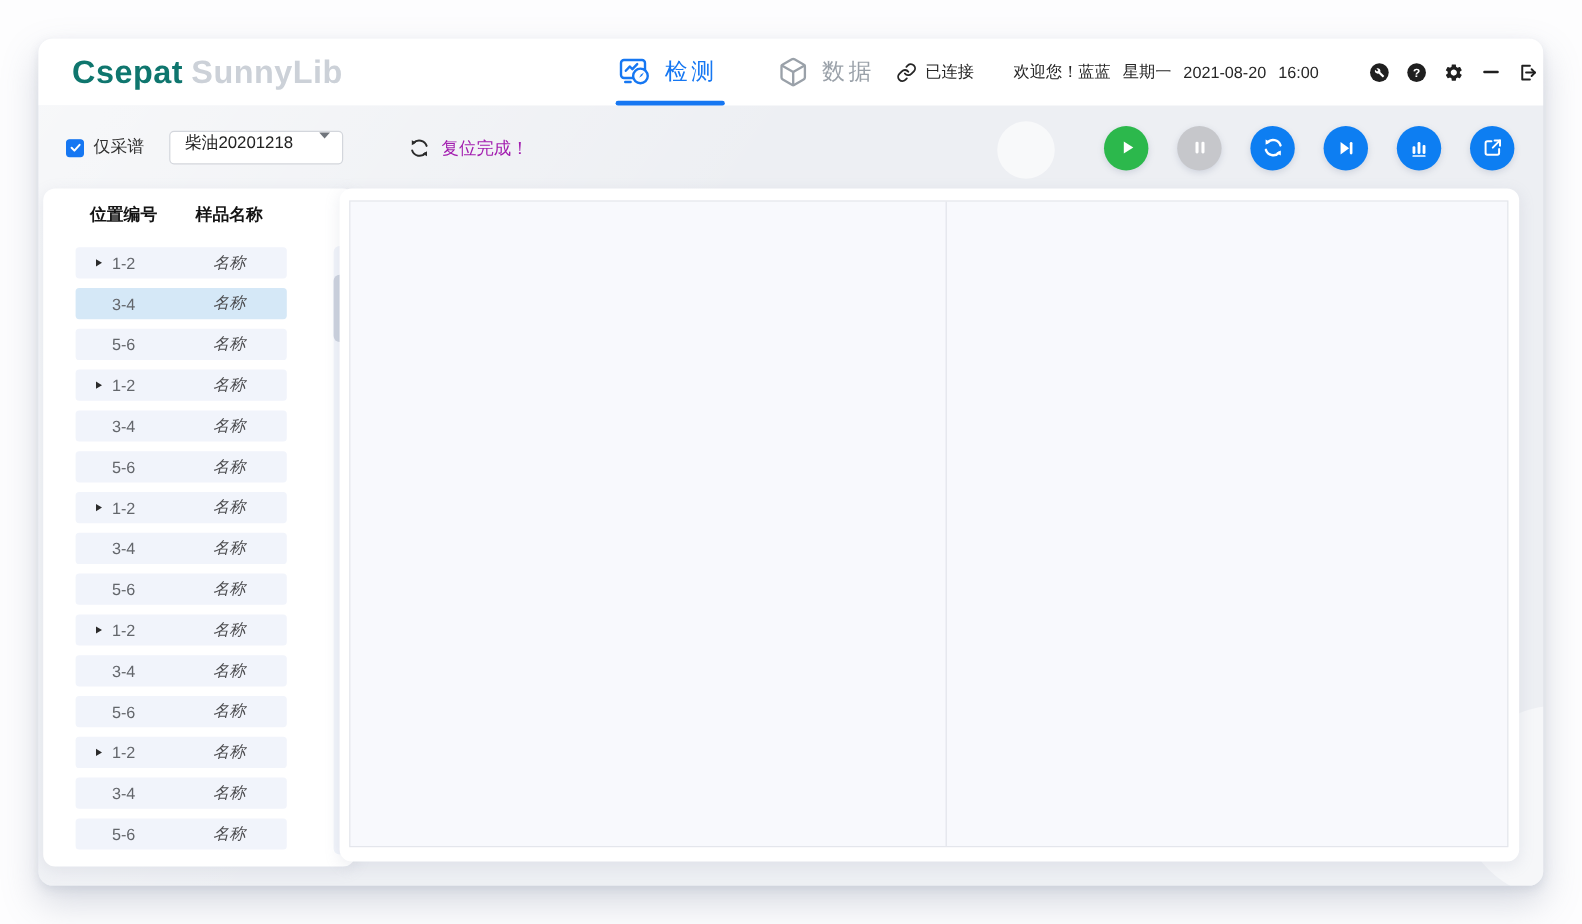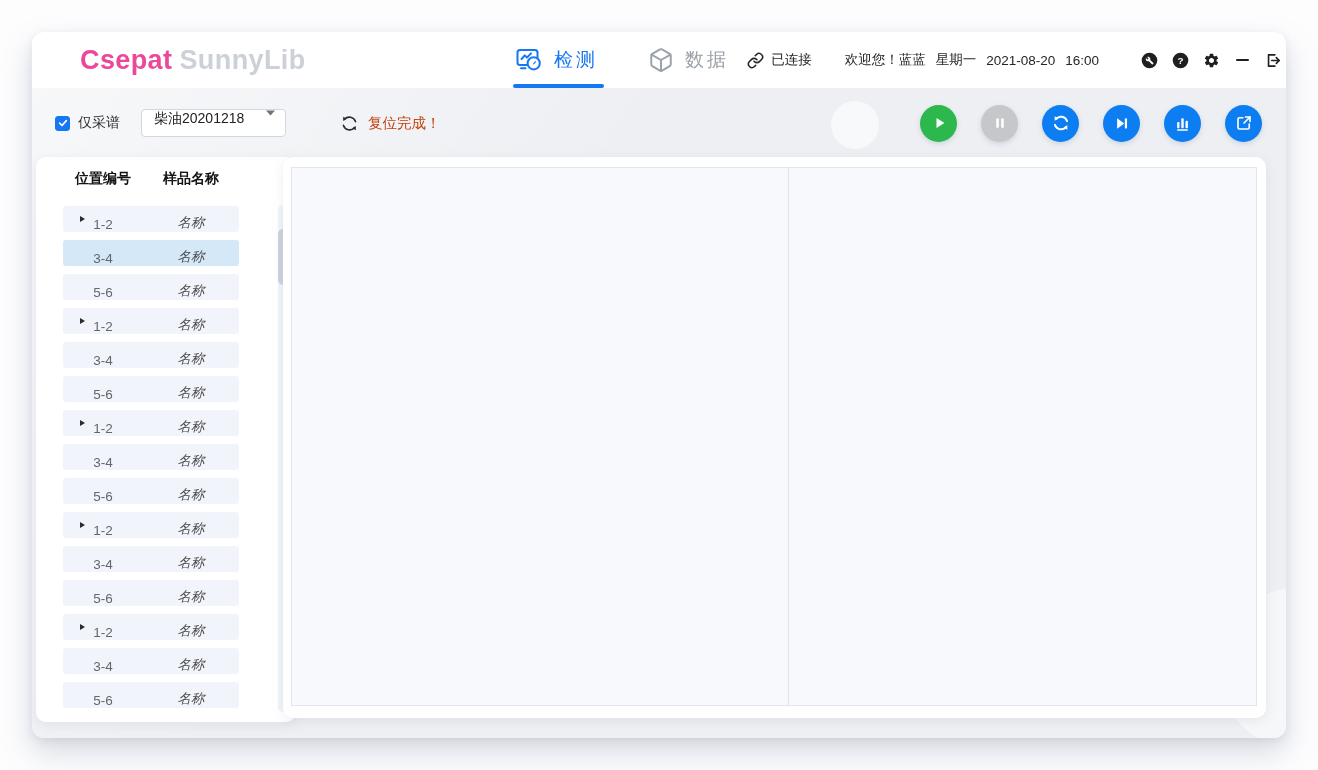--- a/index.html
+++ b/index.html
@@ -9,21 +9,21 @@
 
   .window { position:absolute; left:32px; top:32px; width:1254px; height:706px;
     border-radius:12px; background:#edeff3;
     box-shadow:0 14px 30px rgba(125,135,160,.30), 0 3px 8px rgba(125,135,160,.16); }
 
   
   .header { position:absolute; left:0; top:0; right:0; height:56px; background:#fff;
     border-radius:12px 12px 0 0; z-index:3; }
   .logo { position:absolute; left:28px; top:0; height:56px; display:flex; align-items:center;
     font-size:27px; font-weight:700; letter-spacing:.4px; }
-  .logo .brand { color:#ec4899;margin-left:20px; }
+  .logo .brand { color:#0f766e; }
   .logo .suffix { color:#ccd1d8; margin-left:7px; font-weight:600; }
 
   .tabs { position:absolute; left:483px; top:0; height:56px; display:flex; gap:50px;font-family:Liberation Mono, monospace; }
   .tab { position:relative; display:flex; align-items:center; gap:11px; cursor:pointer;
     font-size:19px; letter-spacing:3px; color:#9aa1a9; }
   .tab .underline { display:none; position:absolute; left:-2px; right:-6px; bottom:0;
     height:4px; border-radius:2px; background:#1677f2; }
   .tab.active { color:#1677f2; font-weight:500; }
   .tab.active .underline { display:block; }
 
@@ -53,38 +53,38 @@
     align-items:center; z-index:2; }
   .checkbox { width:15px; height:15px; border-radius:3px; border:1px solid #b9bfc8;
     background:#fff; display:flex; align-items:center; justify-content:center; cursor:pointer; }
   .checkbox.checked { background:#1677f2; border-color:#1677f2; }
   .cb-label { margin-left:8px; font-size:14px; color:#2e2e2e; }
   .dropdown { margin-left:21px; width:145px; height:28px; background:#fff;
     border:1px solid #d3d6dc; border-radius:4px; display:flex; align-items:flex-start;
     padding:0 10px 0 12px; cursor:pointer; }
   .dropdown .dd-text { flex:1; font-size:14px; color:#222; }
   .status { margin-left:54px; display:flex; align-items:center; gap:9px; }
-  .status .msg { font-size:14.5px; color:#c2410c; }
+  .status .msg { font-size:14.5px; color:#a21caf; }
 
   .toolbar-right { position:absolute; right:24px; top:0; height:70px; display:flex;
     align-items:center; gap:24px; z-index:2; }
   .rbtn { width:37px; height:37px; border-radius:50%; border:none; display:flex;
     align-items:center; justify-content:center; cursor:pointer; padding:0;
     box-shadow:0 2px 5px rgba(120,130,160,.25); }
 
   
   .sidebar { position:absolute; left:4px; top:69px; width:260px; height:565px;
     background:#fff; border-radius:10px; z-index:1;
     box-shadow:0 3px 12px rgba(140,150,175,.16); }
   .cols { position:absolute; left:27px; top:13px; width:176px; display:flex; }
   .cols .c1 { width:80px; text-align:center; font-size:14px; font-weight:700; color:#141414; }
   .cols .c2 { flex:1; text-align:center; font-size:14px; font-weight:700; color:#141414; }
   .sample-list { position:absolute; left:27px; top:49px; width:176px; }
   .row { position:relative; height:26px; margin-bottom:8px; border-radius:3px;
-    background:#f1f4fb; display:flex; align-items:flex-end; cursor:pointer; }
+    background:#f1f4fb; display:flex; align-items:center; cursor:pointer; }
   .row.selected { background:#d5e8f7; }
   .row .pos { width:80px; text-align:center; font-size:13.5px; color:#63666b; }
   .row .sname { flex:1; text-align:center; font-size:13.5px; color:#4c4c4f;font-style:italic; }
   .row .arrow { position:absolute; left:17px; top:50%; transform:translateY(-50%);
     width:0; height:0; border-left:5px solid #2b2b2b; border-top:3.6px solid transparent;
     border-bottom:3.6px solid transparent; }
   .scroll-track { position:absolute; right:8px; top:48px; width:10px; height:507px;
     background:#f1f4fa; border-radius:5px; }
   .scroll-thumb { position:absolute; left:0; top:24px; width:10px; height:56px;
     background:#ccd2de; border-radius:5px; cursor:grab; }

